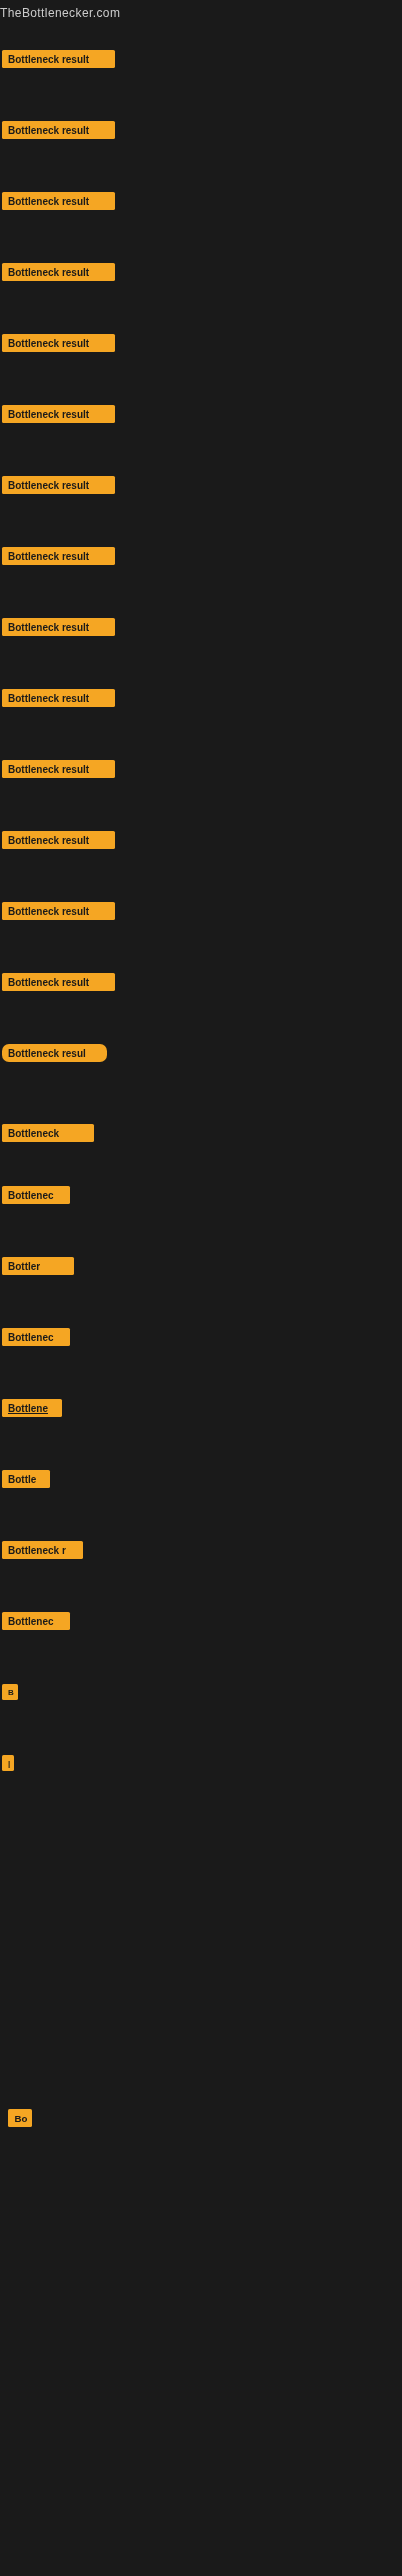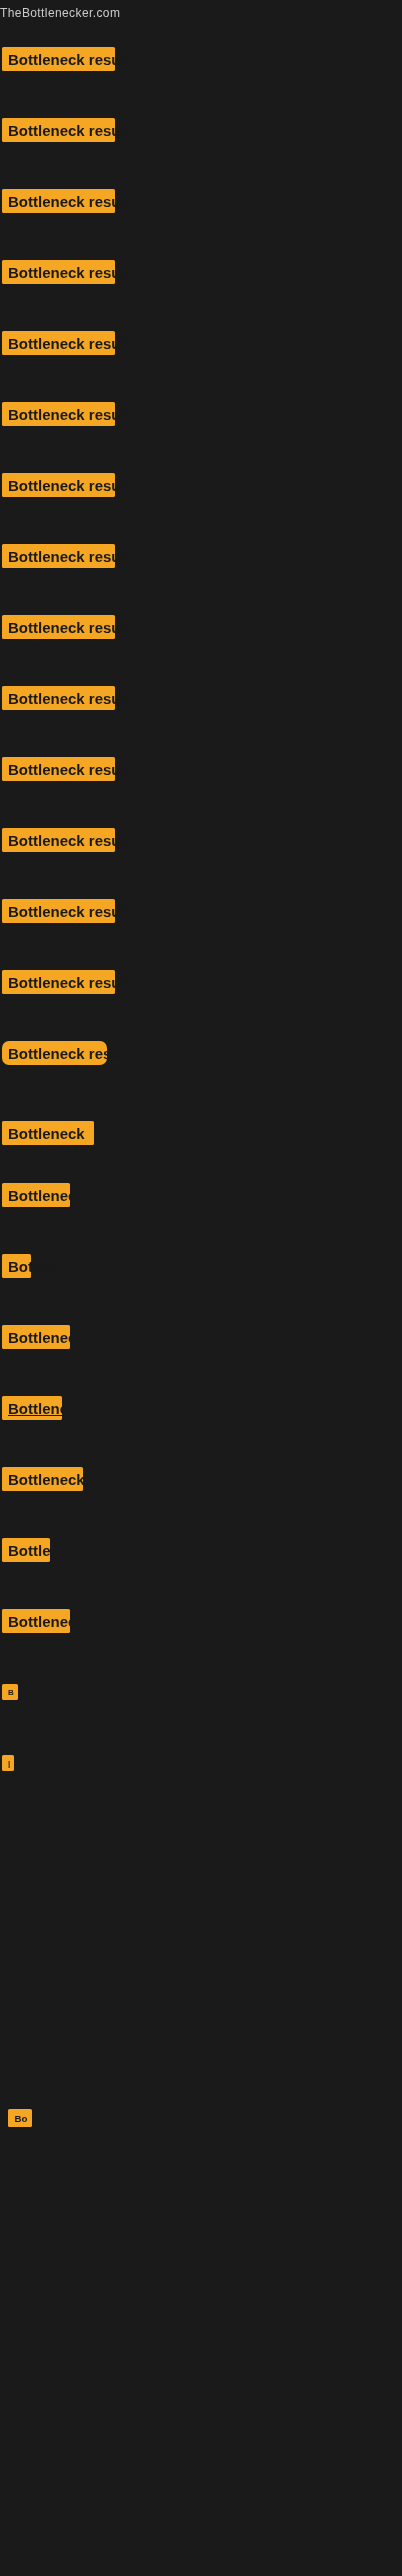--- a/index.html
+++ b/index.html
@@ -33,21 +33,21 @@
       position: relative;
       margin-bottom: 0;
       height: 71px;
       display: flex;
       align-items: center;
     }
 
     .bottleneck-badge {
       background-color: #f5a623;
       color: #1a1a1a;
-      font-size: 15px;
+      font-size: 10px;
       font-weight: bold;
       padding: 3.2px 6.4px;
       display: inline-block;
       white-space: nowrap;
       border-radius: 1.6px;
       position: absolute;
       left: 1.6px;
     }
 
     
@@ -62,21 +62,21 @@
     .item-9 .bottleneck-badge { width: 113px; }
     .item-10 .bottleneck-badge { width: 113px; }
     .item-11 .bottleneck-badge { width: 113px; }
     .item-12 .bottleneck-badge { width: 113px; }
     .item-13 .bottleneck-badge { width: 113px; }
     .item-14 .bottleneck-badge { width: 113px; }
     .item-15 .bottleneck-badge { width: 105px; border-radius: 7px; }
     .item-16 .bottleneck-badge { width: 92px; margin-top: 18px; }
     .item-17 .bottleneck-badge { width: 97px; }
     .item-18 .bottleneck-badge { width: 68px; }
-    .item-19 .bottleneck-badge { width: 29px; }
+    .item-19 .bottleneck-badge { width: 72px; }
     .item-20 .bottleneck-badge { width: 68px; }
     .item-21 .bottleneck-badge { width: 60px; text-decoration: underline; }
     .item-22 .bottleneck-badge { width: 81px; }
     .item-23 .bottleneck-badge { width: 48px; }
     .item-24 .bottleneck-badge { width: 68px; }
     .item-25 .bottleneck-badge { width: 16px; font-size: 8px; overflow: hidden; }
     .item-26 .bottleneck-badge { width: 6.4px; font-size: 8px; overflow: hidden; }
 
     .item-extra {
       height: 71px;
@@ -166,26 +166,26 @@
       </div>
       <div class="bottleneck-item item-19">
         <span class="bottleneck-badge">Bottler</span>
       </div>
       <div class="bottleneck-item item-20">
         <span class="bottleneck-badge">Bottlenec</span>
       </div>
       <div class="bottleneck-item item-21">
         <span class="bottleneck-badge">Bottlene</span>
       </div>
+      <div class="bottleneck-item item-23">
+        <span class="bottleneck-badge">Bottle</span>
+      </div>
       <div class="bottleneck-item item-22">
         <span class="bottleneck-badge">Bottleneck r</span>
       </div>
-      <div class="bottleneck-item item-23">
-        <span class="bottleneck-badge">Bottle</span>
-      </div>
       <div class="bottleneck-item item-24">
         <span class="bottleneck-badge">Bottlenec</span>
       </div>
       <div class="bottleneck-item item-25">
         <span class="bottleneck-badge">B</span>
       </div>
       <div class="bottleneck-item item-26">
         <span class="bottleneck-badge">|</span>
       </div>
       <div class="item-extra"></div>

